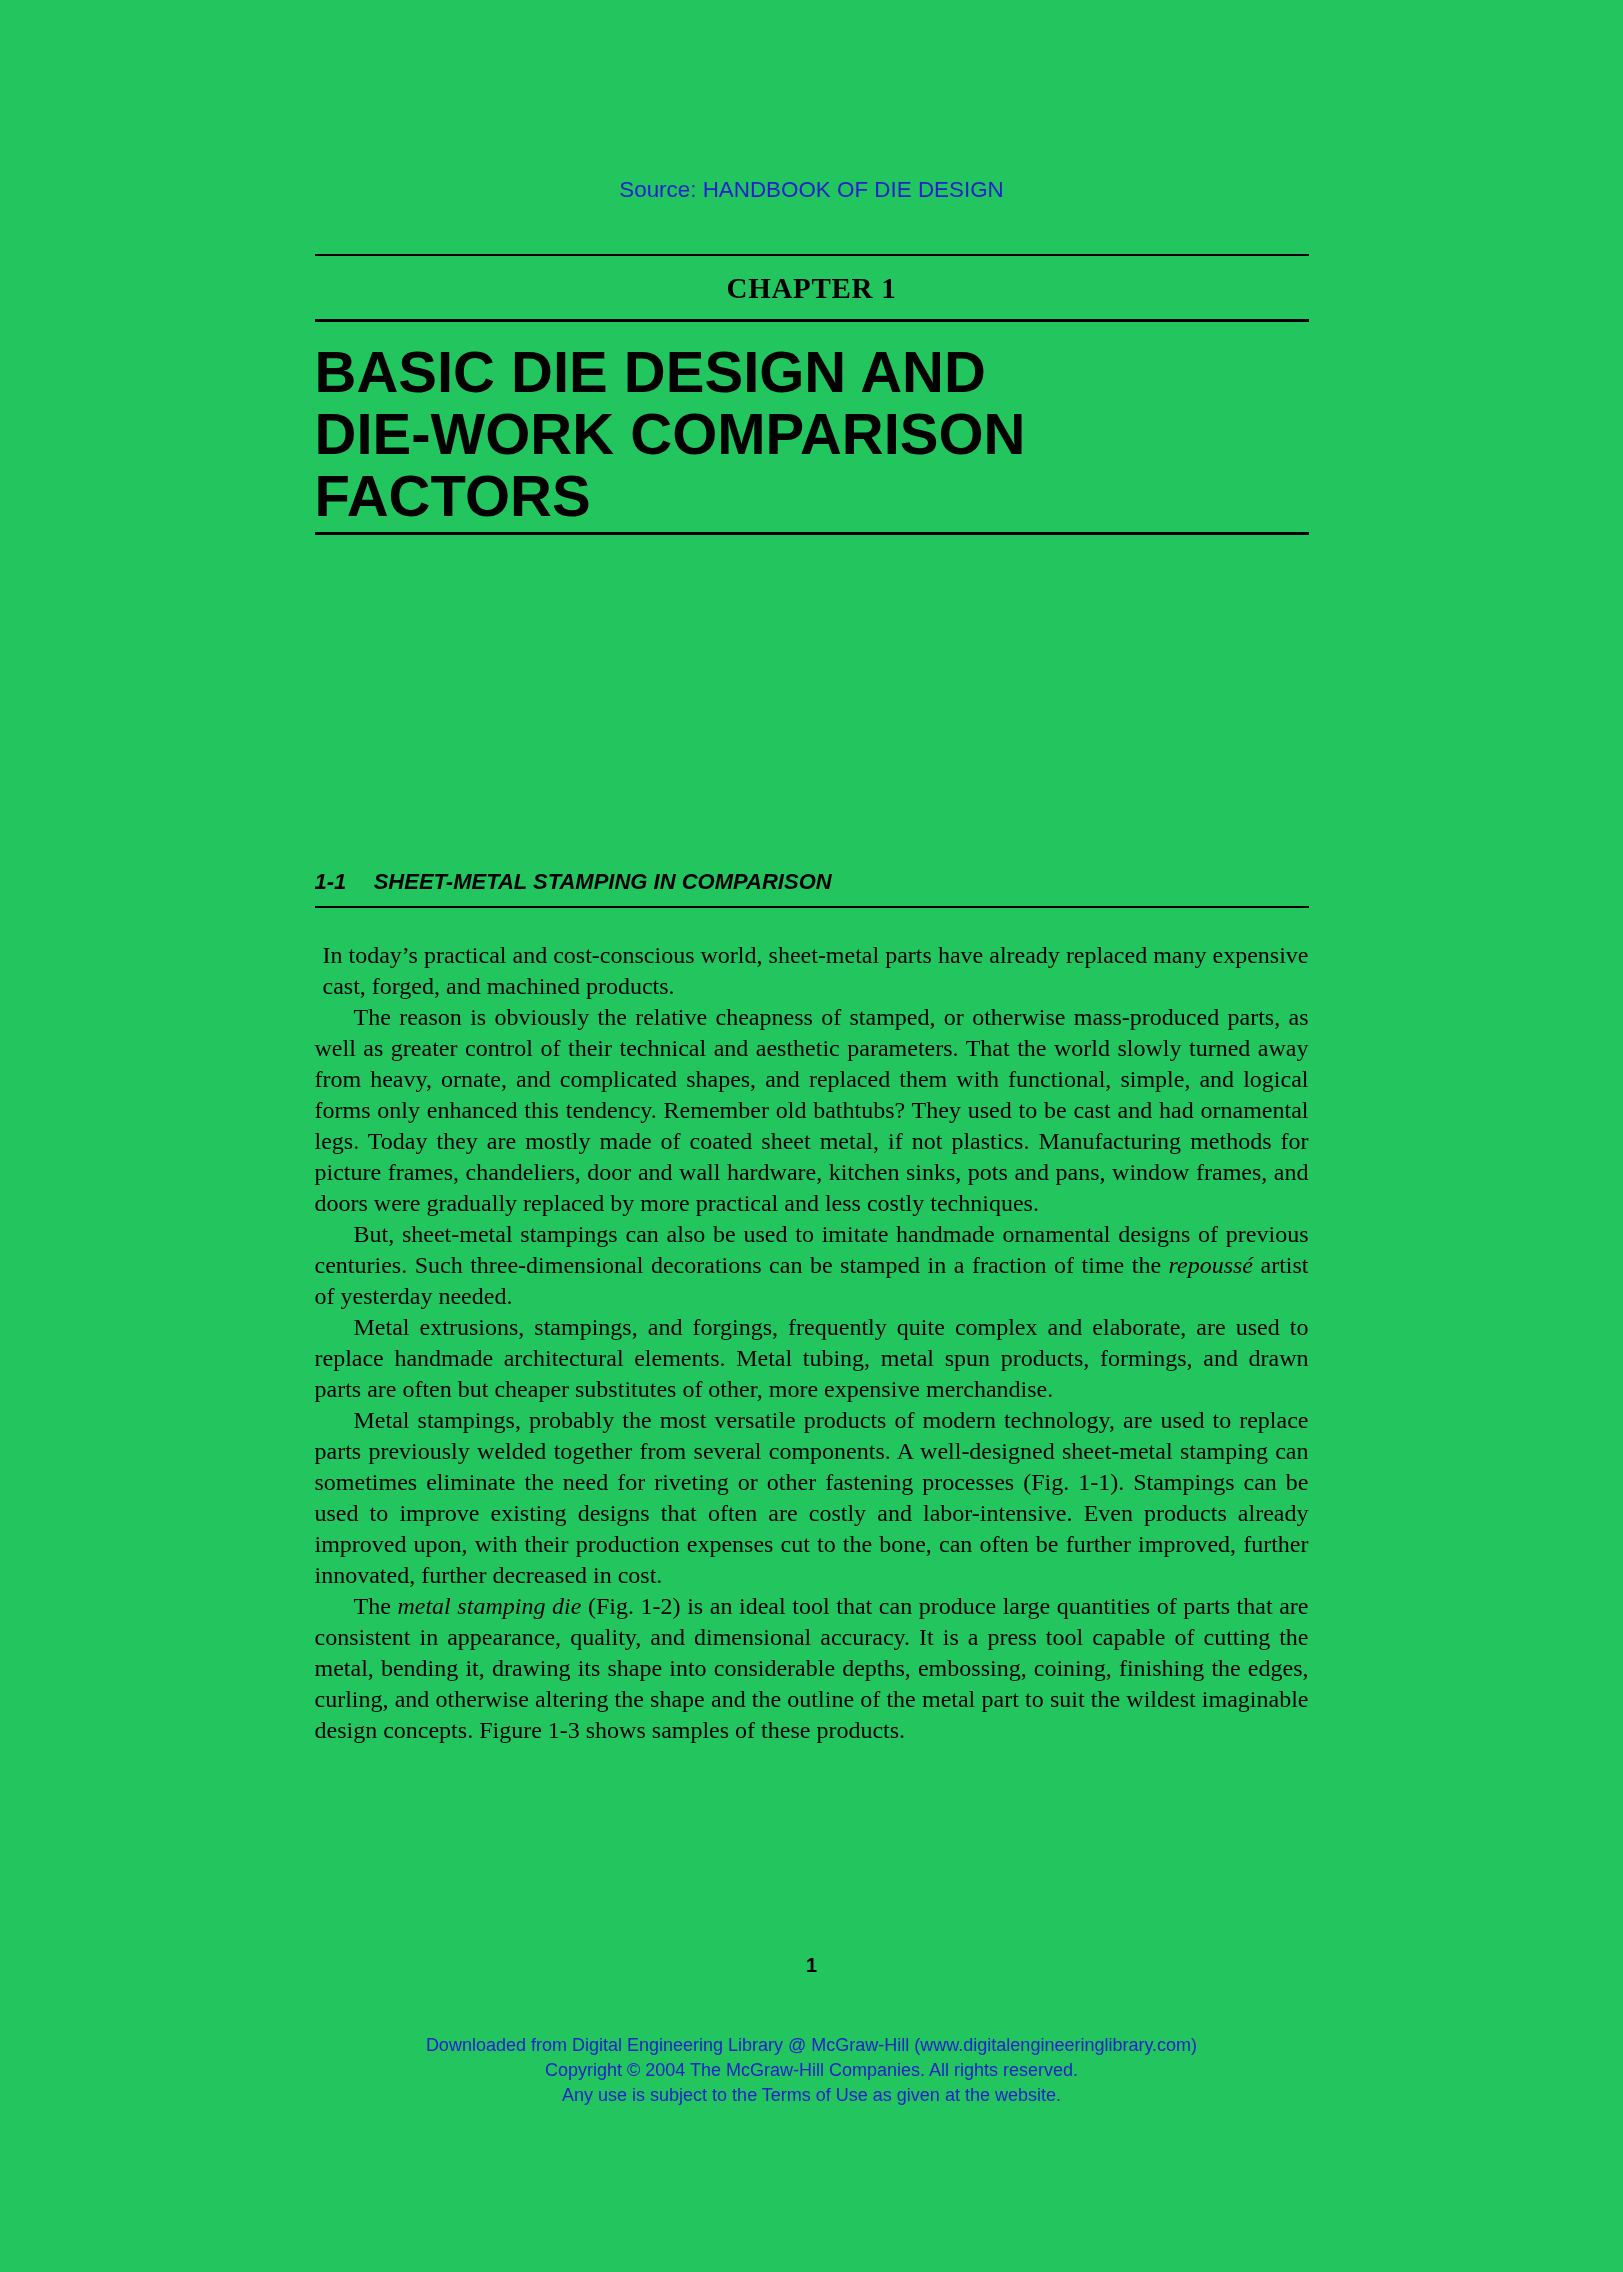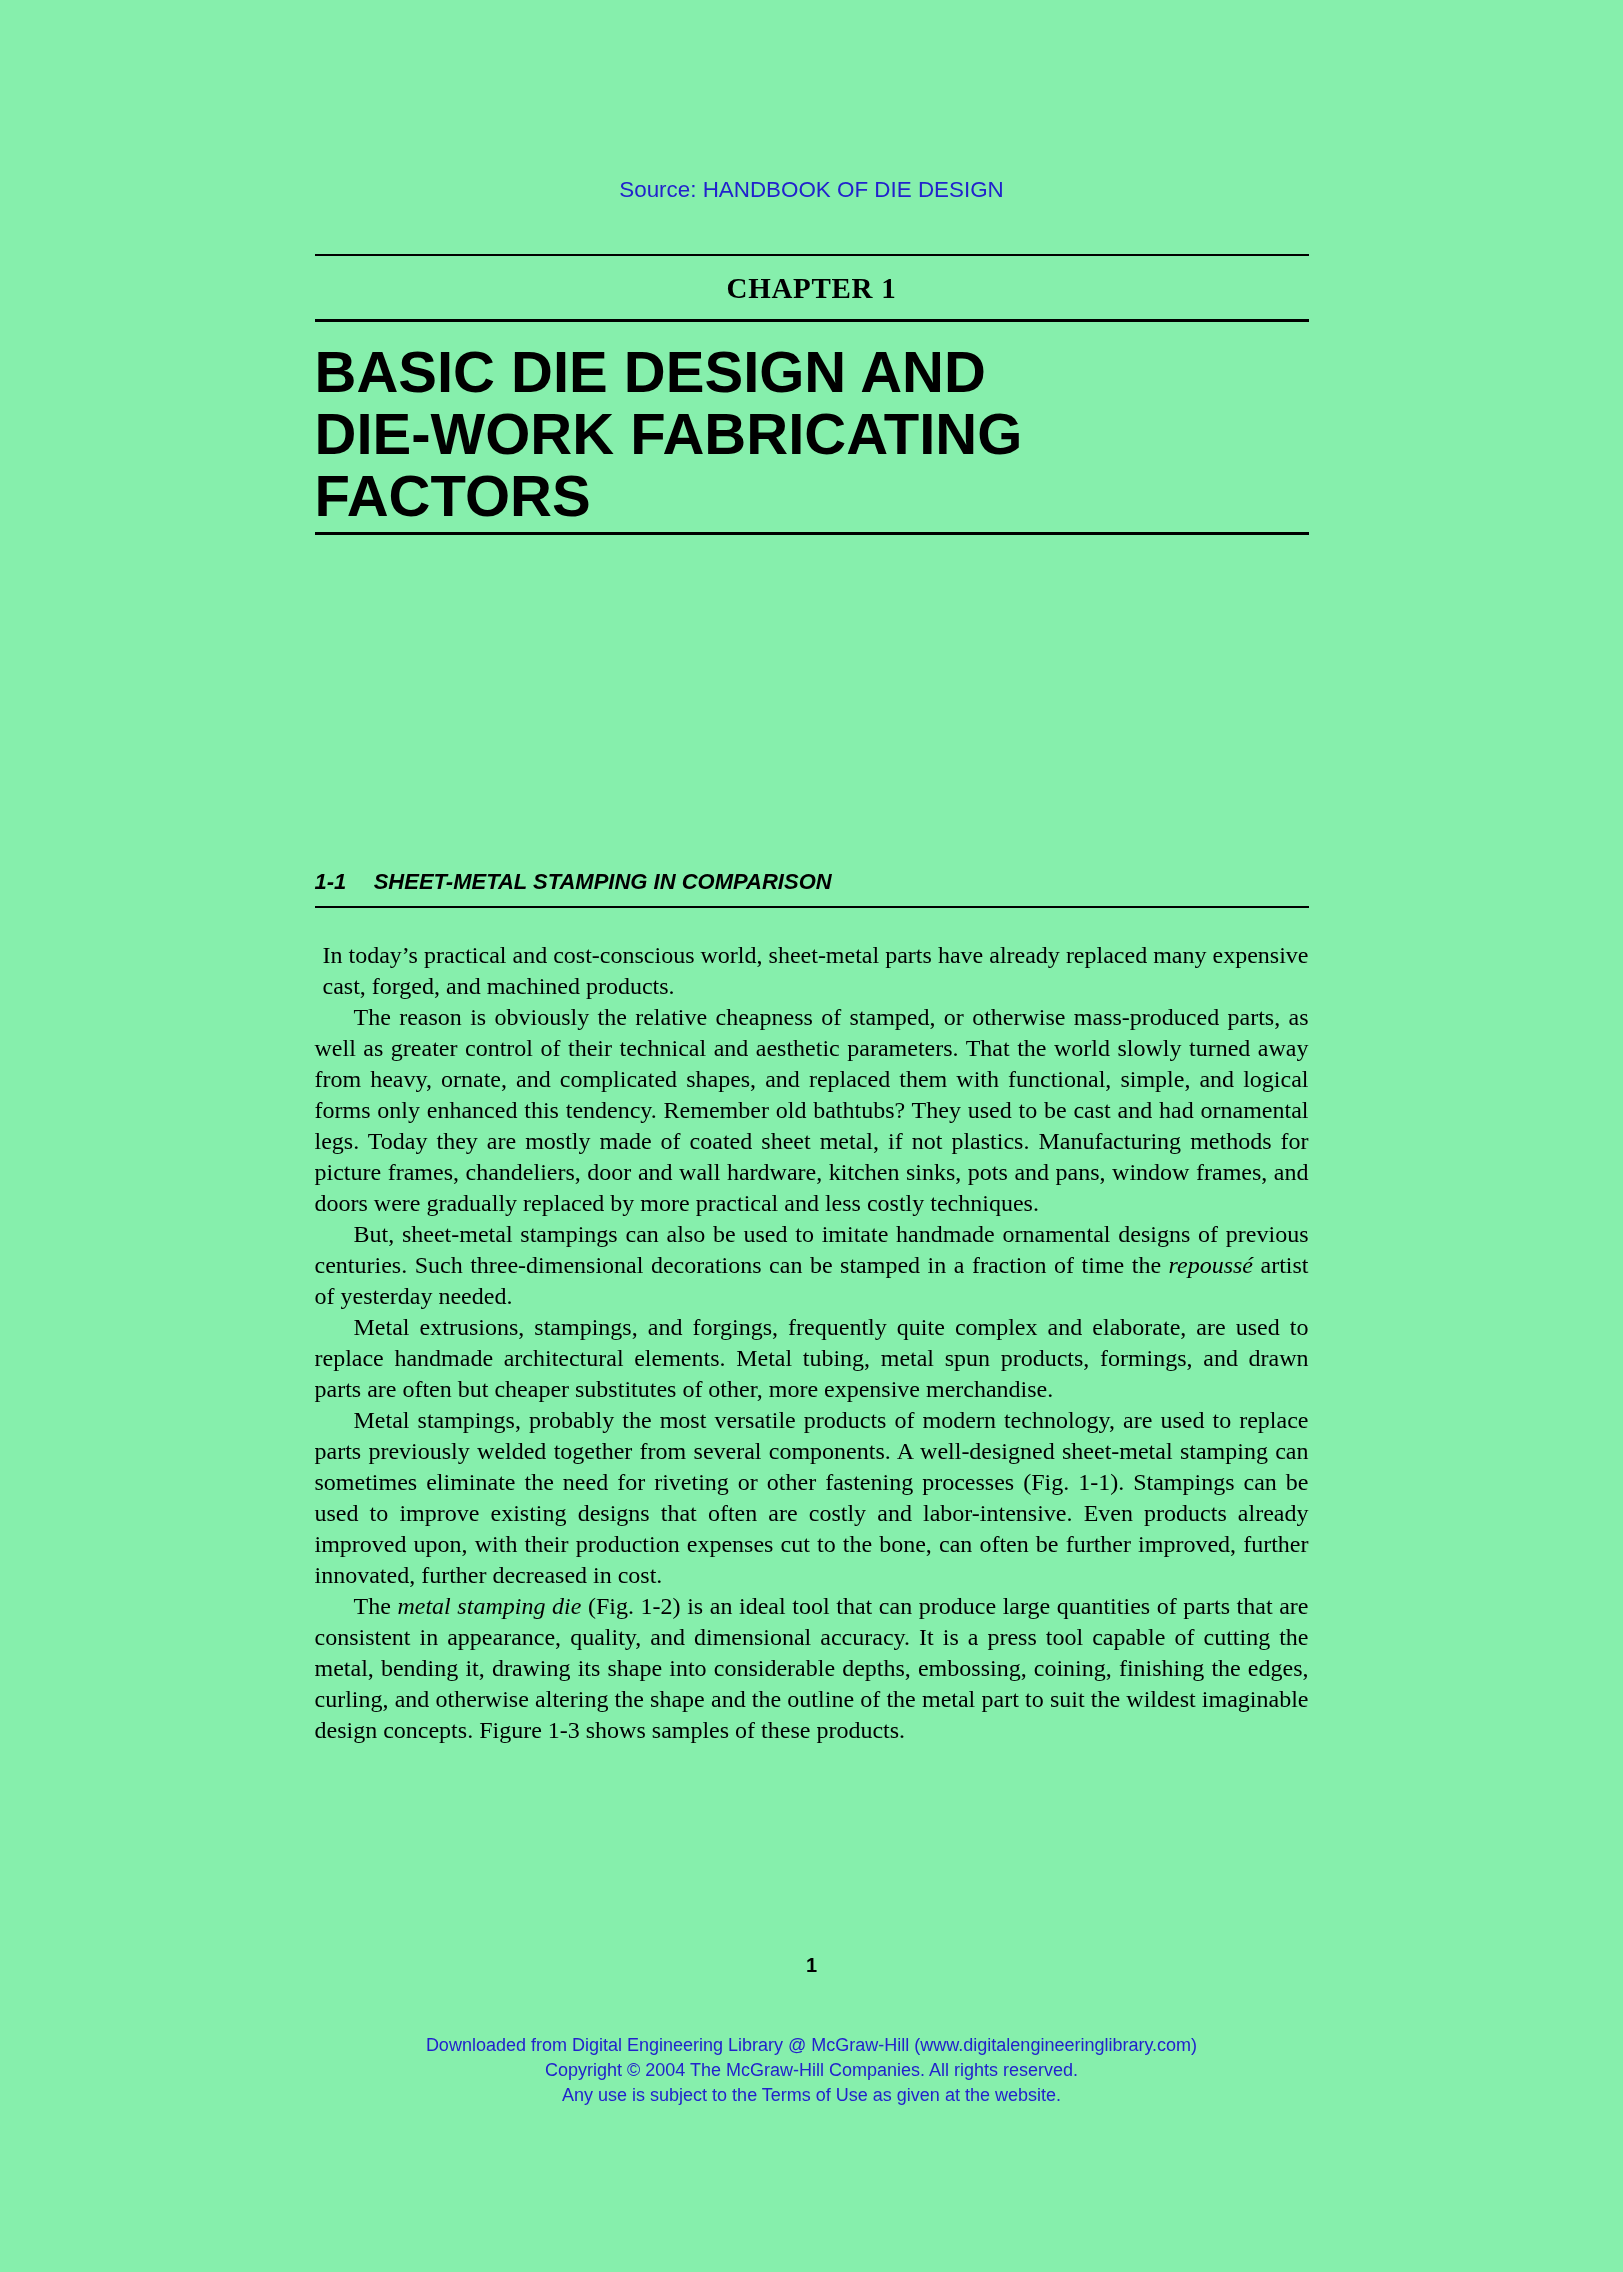--- a/index.html
+++ b/index.html
@@ -4,21 +4,21 @@
 <style>
   html, body {
     margin: 0;
     padding: 0;
     background: #ffffff;
   }
   .page {
     position: relative;
     width: 1623px;
     height: 2273px;
-    background: #86efac;
+    background: #22c55e;
     color: #000000;
     font-family: "Liberation Serif", serif;
     overflow: hidden;
   }
   .column {
     width: 994px;
     margin: 0 auto;
     padding-top: 177px;
   }
   .source-note {
@@ -108,21 +108,21 @@
     <div class="source-note">Source: HANDBOOK OF DIE DESIGN</div>
 
     <div class="rule rule-1"></div>
 
     <div class="chapter-label">CHAPTER 1</div>
 
     <div class="rule rule-2"></div>
 
     <h1 class="chapter-title" style="margin:19px 0 0 0;">
       <span>BASIC DIE DESIGN AND</span>
-      <span>DIE-WORK FABRICATING</span>
+      <span>DIE-WORK COMPARISON</span>
       <span>FACTORS</span>
     </h1>
 
     <div class="rule rule-3"></div>
 
     <h2 class="section-heading" style="margin-bottom:0;">
       <span class="section-line"><span class="section-number">1-1</span><span>SHEET-METAL STAMPING IN COMPARISON</span></span>
     </h2>
 
     <div class="rule rule-4"></div>

